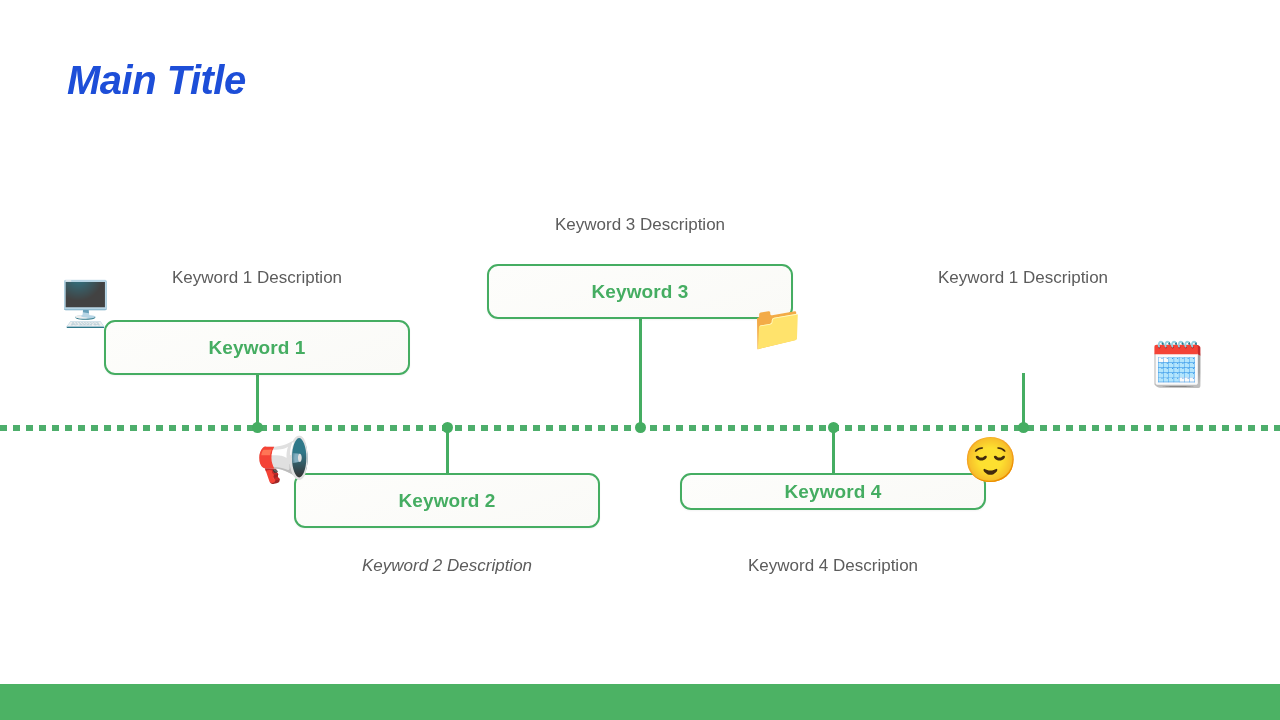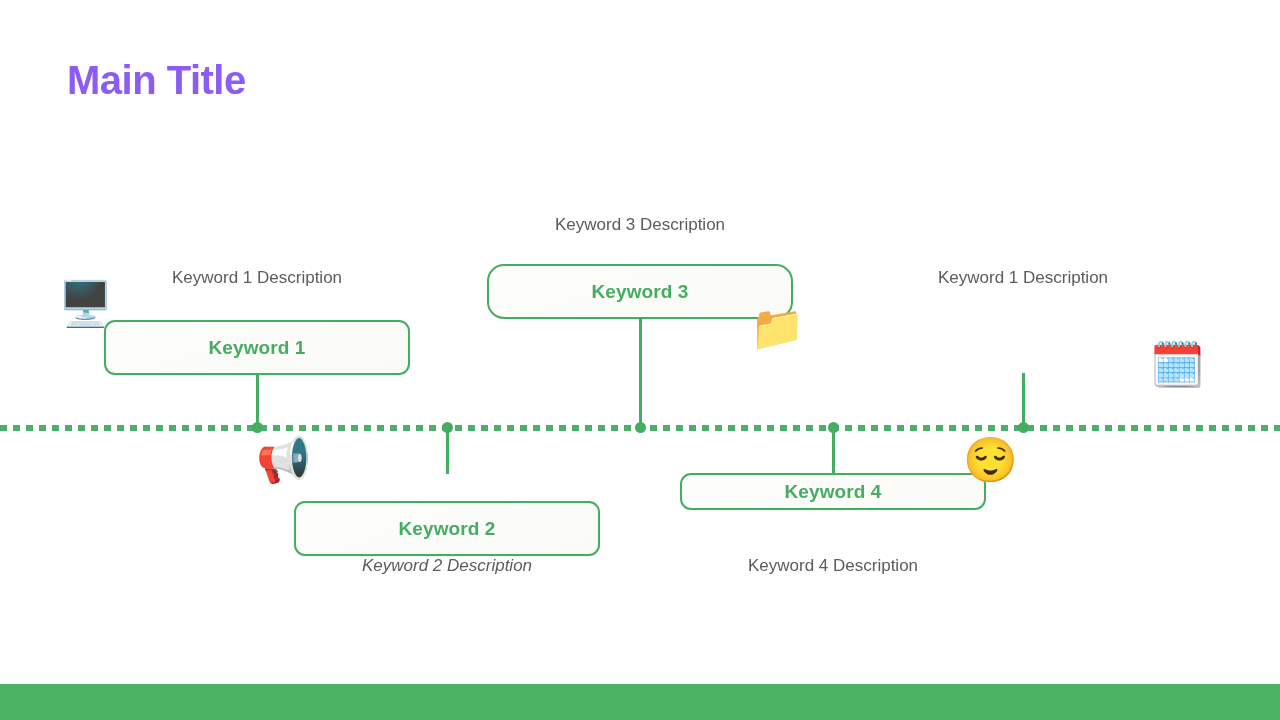--- a/index.html
+++ b/index.html
@@ -24,24 +24,25 @@
     background: #ffffff;
   }
 
   
   .main-title {
     position: absolute;
     left: 67px;
     top: 58px;
     font-size: 40px;
     font-weight: bold;
-    color: #8b5cf6;
+    color: #1d4ed8;
     letter-spacing: -0.5px;
     line-height: 1.1;
     white-space: nowrap;
+    font-style: italic;
   }
 
   
   .timeline-axis {
     position: absolute;
     left: 0px;
     top: 425px;
     width: 1280px;
     height: 6px;
     background-image: linear-gradient(to right, #4eae6c 0px, #4eae6c 7px, rgba(0,0,0,0) 7px, rgba(0,0,0,0) 13px);
@@ -136,31 +137,31 @@
   </div>
 
   <div class="kw-emoji" style="left:58px; top:282px;">🖥️</div>
 
   <div class="stem" style="left:257px; top:373px; height:53px;"></div>
   <div class="timeline-node" style="left:257px;"></div>
 
   <div class="stem" style="left:447px; top:428px; height:46px;"></div>
   <div class="timeline-node" style="left:447px;"></div>
 
-  <div class="kw-box" style="left:294px; top:501px; width:306px; height:55px;text-align:center;">
+  <div class="kw-box" style="left:294px; top:473px; width:306px; height:55px;text-align:center;">
     <span class="kw-label">Keyword 2</span>
   </div>
 
   <div class="kw-emoji" style="left:256px; top:438px;">📢</div>
 
   <div class="kw-desc" style="left:447px; top:556px;font-style:italic;">Keyword 2 Description</div>
 
   <div class="kw-desc" style="left:640px; top:215px;">Keyword 3 Description</div>
 
-  <div class="kw-box" style="left:487px; top:264px; width:306px; height:55px;border-radius:17px;">
+  <div class="kw-box" style="left:487px; top:264px; width:306px; height:55px;">
     <span class="kw-label">Keyword 3</span>
   </div>
 
   <div class="kw-emoji" style="left:750px; top:306px;">📁</div>
 
   <div class="stem" style="left:640px; top:319px; height:107px;"></div>
   <div class="timeline-node" style="left:640px;"></div>
 
   <div class="stem" style="left:833px; top:428px; height:46px;"></div>
   <div class="timeline-node" style="left:833px;"></div>

